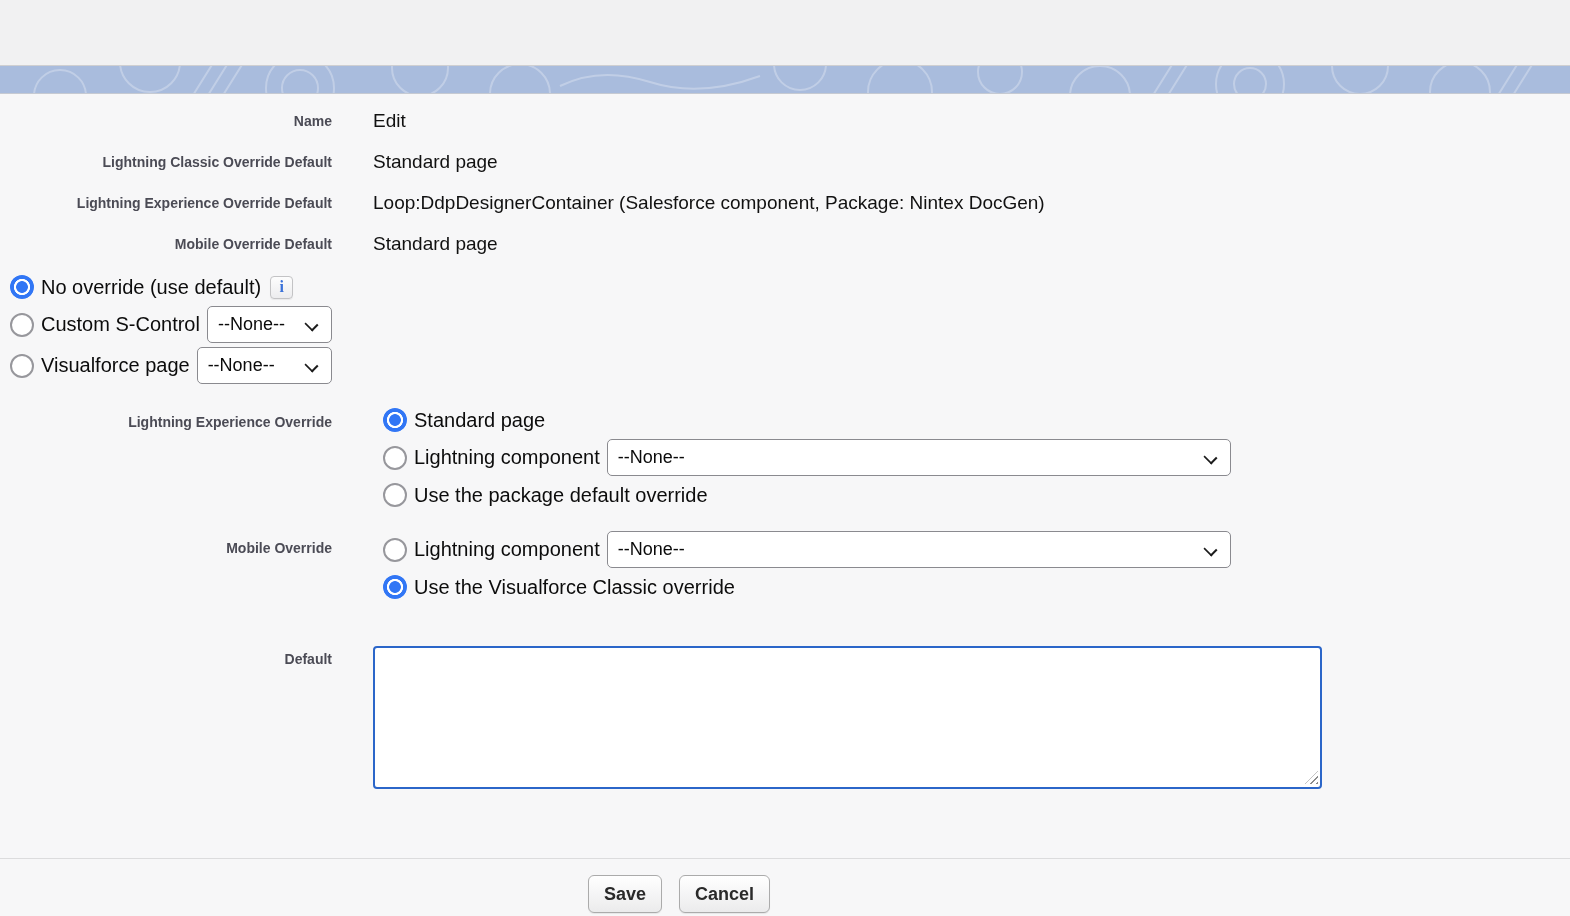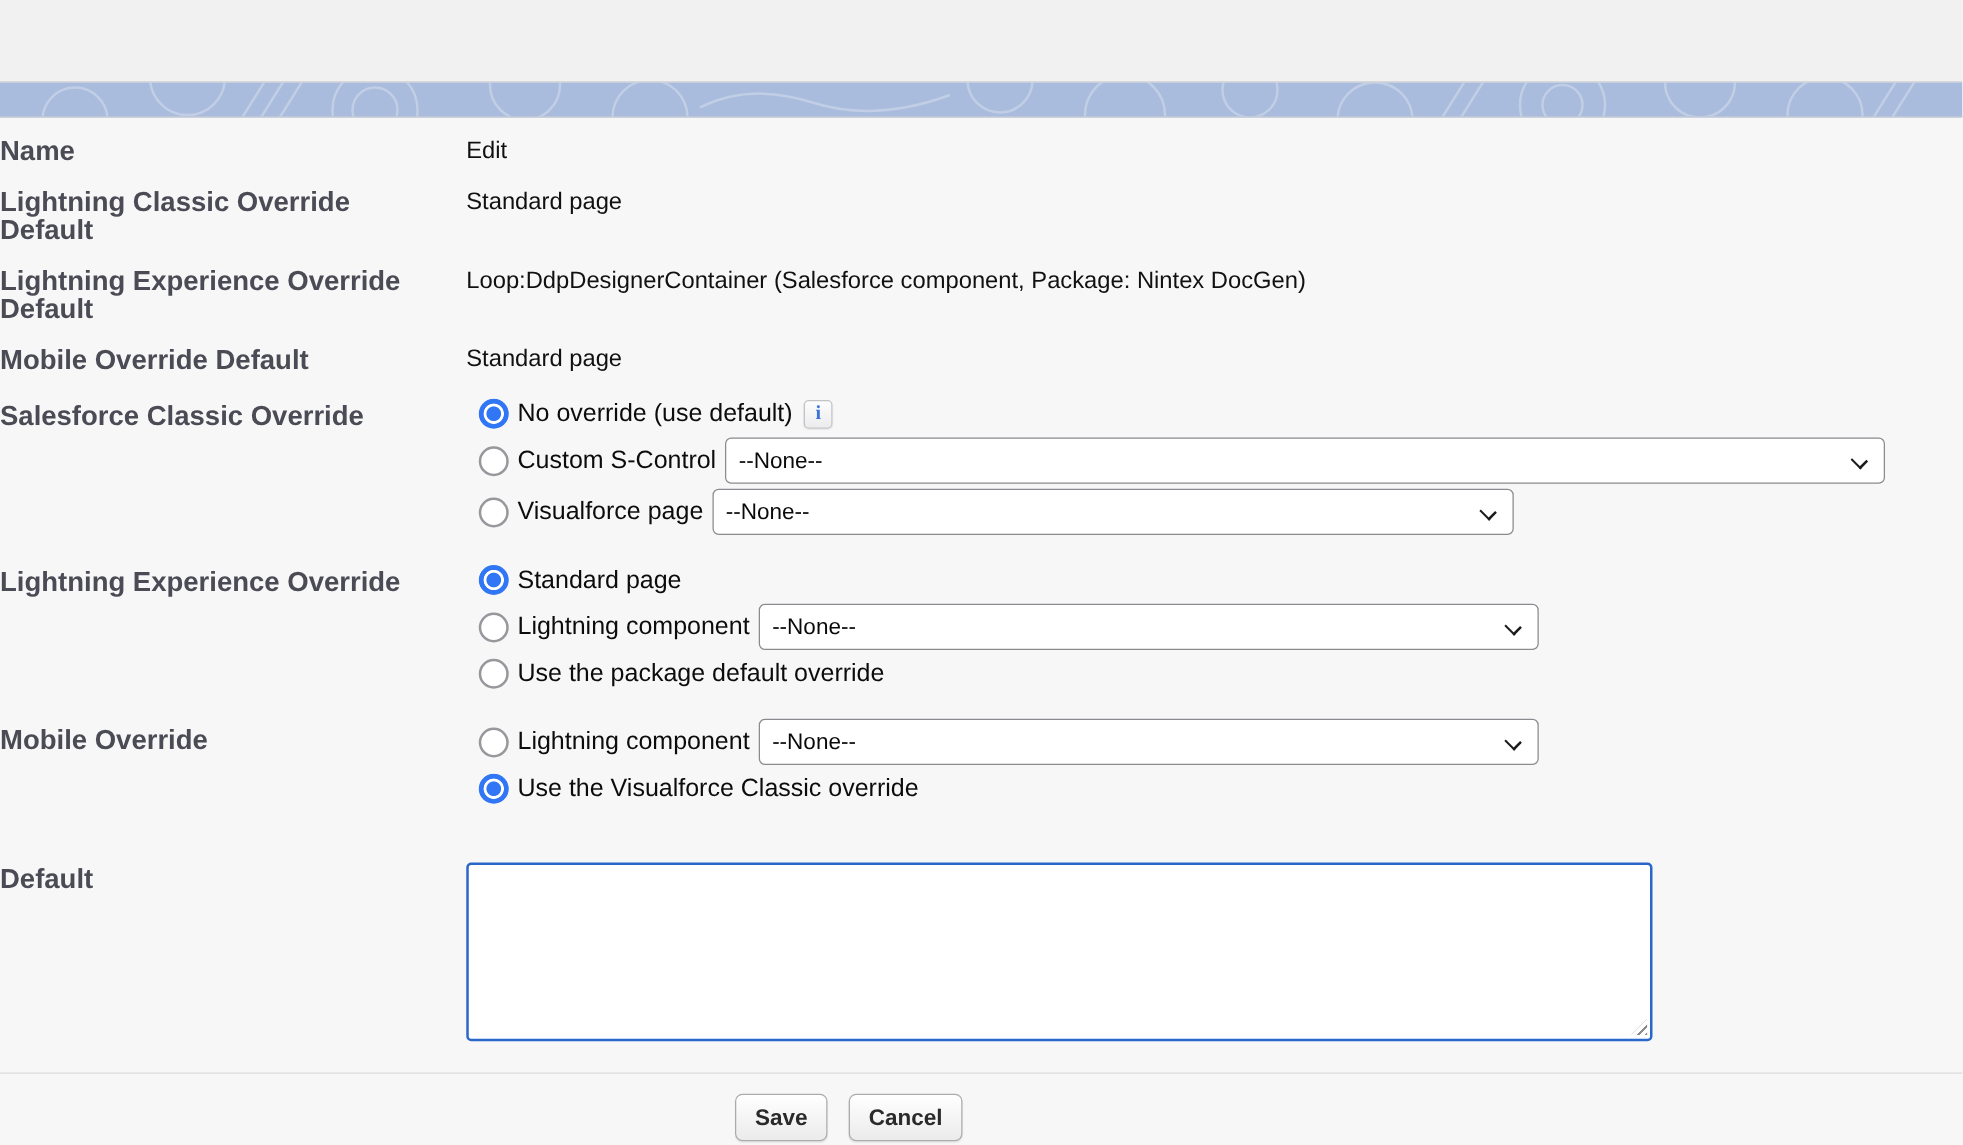--- a/index.html
+++ b/index.html
@@ -22,21 +22,21 @@
   }
   .blue-band svg { position:absolute; top:0; left:0; }
 
   
   .form-area { padding-top:14px; }
   .form-row {
     display:grid; grid-template-columns:332px 1fr; column-gap:41px;
     margin-bottom:17px;
   }
   .row-label {
-    text-align:left; font-weight:bold; font-size:22px; line-height:22px;
+    text-align:right; font-weight:bold; font-size:14px; line-height:22px;
     color:#4b4b55; padding-top:2px;
   }
   .row-label.group-lbl { padding-top:6px; }
   .row-value { font-size:19px; line-height:22px; padding-top:2px; color:#111; }
 
   
   .radio-group { margin-left:10px; }
   .radio-row { display:flex; align-items:center; margin-bottom:4px; min-height:30px; }
   .radio {
     width:24px; height:24px; border-radius:50%; flex:0 0 24px;
@@ -156,21 +156,20 @@
       <div class="row-label">Lightning Experience Override Default</div>
       <div class="row-value">Loop:DdpDesignerContainer (Salesforce component, Package: Nintex DocGen)</div>
     </div>
 
     <div class="form-row">
       <div class="row-label">Mobile Override Default</div>
       <div class="row-value">Standard page</div>
     </div>
 
     <div class="form-row">
-      <div class="row-label group-lbl">Salesforce Classic Override</div>
       <div class="radio-group">
         <div class="radio-row">
           <div class="radio checked"></div>
           <span class="radio-text">No override (use default)</span>
           <div class="info-btn">
             <span>i</span>
           </div>
         </div>
         <div class="radio-row">
           <div class="radio"></div>

